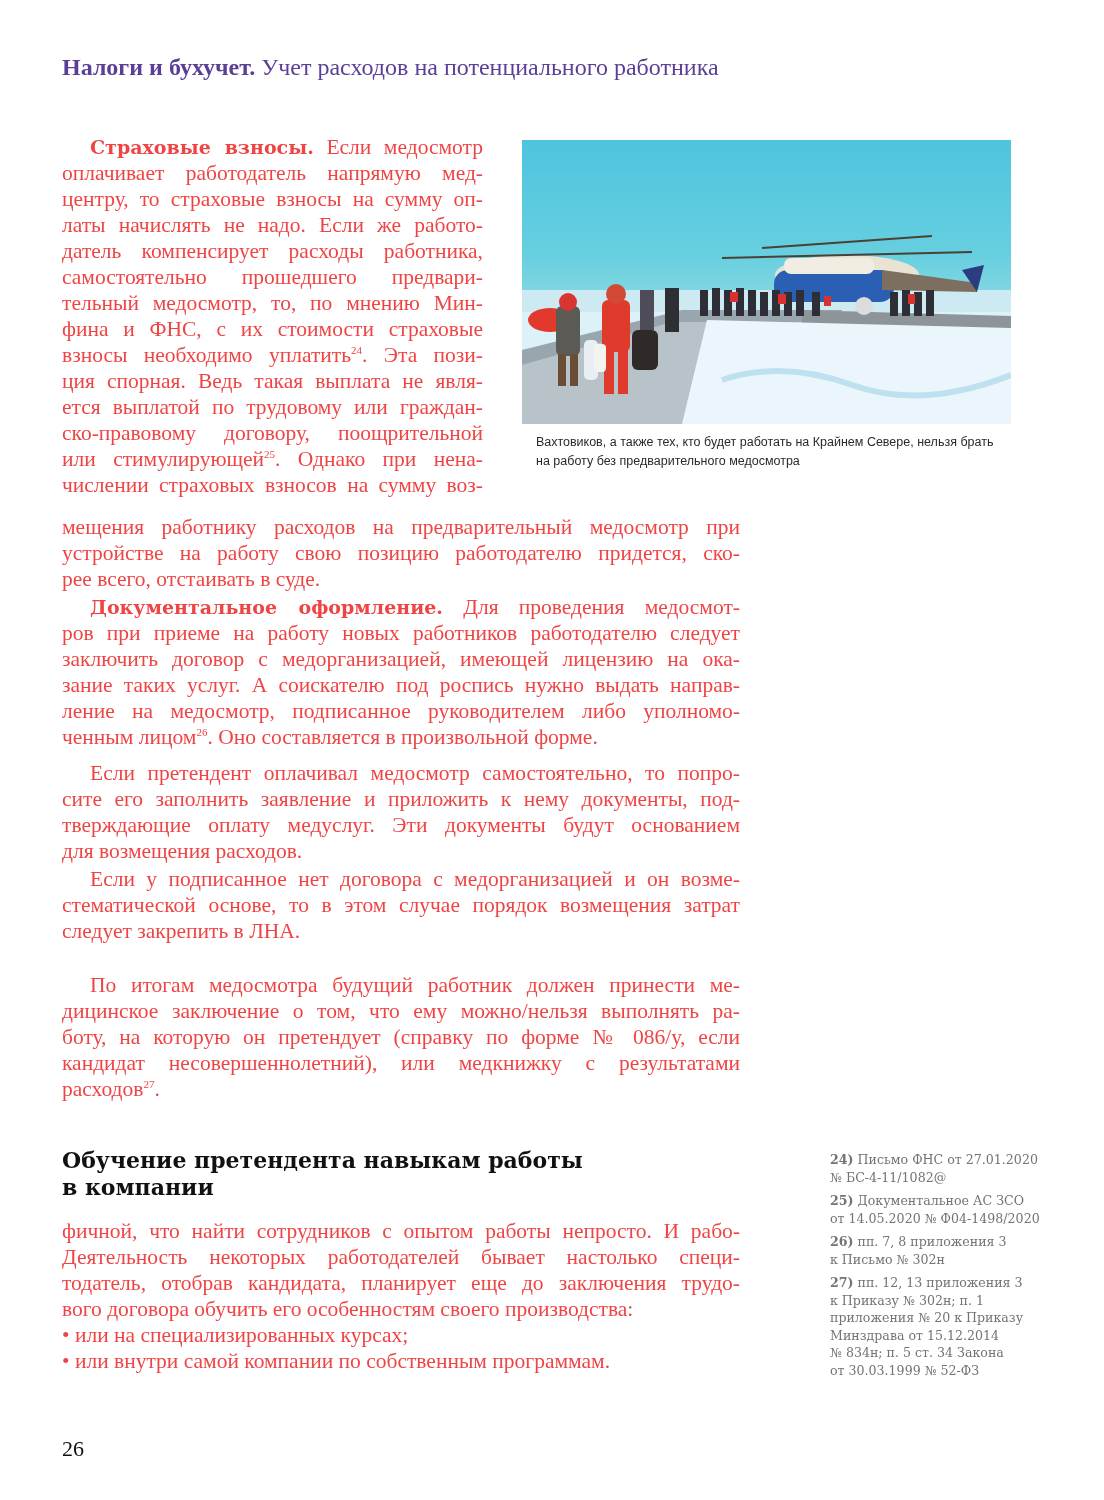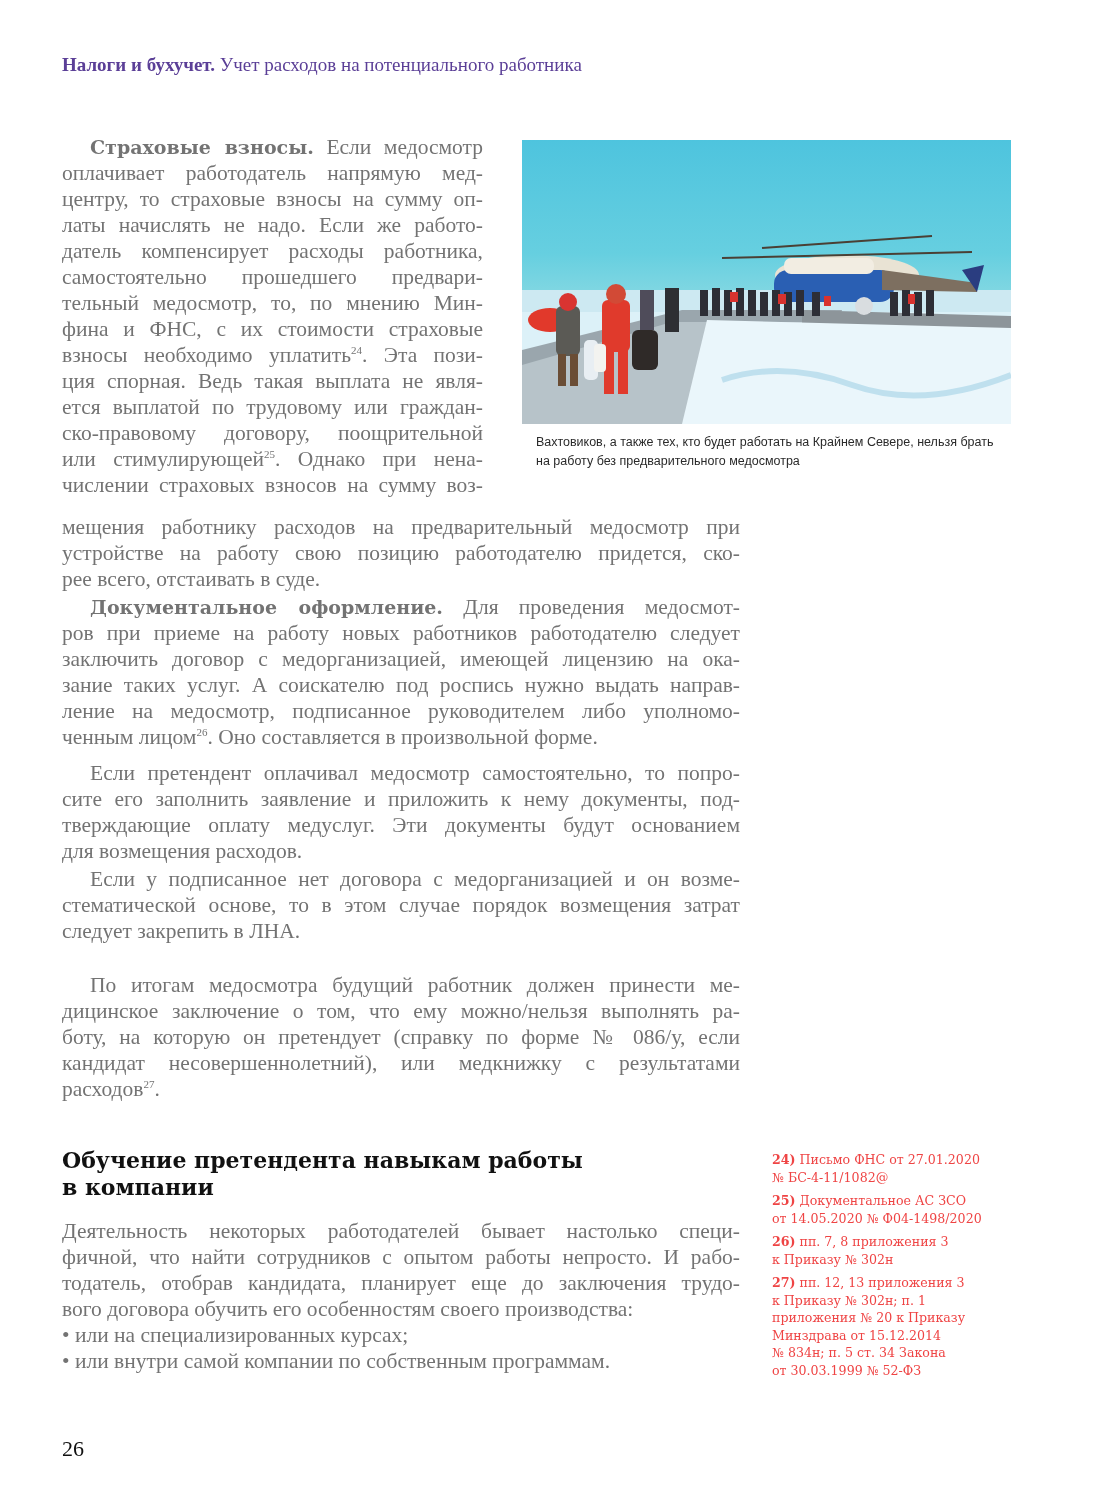--- a/index.html
+++ b/index.html
@@ -1,41 +1,41 @@
 <!DOCTYPE html>
 <html><head>
 <meta charset="utf-8">
 <style>
   html, body { margin: 0; padding: 0; background: #ffffff; }
   body { width: 1104px; height: 1500px; position: relative; overflow: hidden;
          font-family: "DejaVu Serif", "Liberation Serif", serif; color: #1a1a1a; }
 
-  .running-head { position: absolute; left: 62px; top: 54px; font-size: 19px; color: #5b3f97;
+  .running-head { position: absolute; left: 62px; top: 54px; font-size: 24px; color: #5b3f97;
                   font-family: "Liberation Serif", serif; white-space: nowrap; }
   .running-head b { font-weight: bold; }
 
-  .body-text { font-family: "Liberation Serif", serif; font-size: 21.5px; line-height: 26px; color: #737373; }
+  .body-text { font-family: "Liberation Serif", serif; font-size: 21.5px; line-height: 26px; color: #ef4444; }
   .p { position: absolute; left: 62px; margin: 0; }
   .line { display: block; white-space: nowrap; text-align: justify; text-align-last: justify; }
   .line.last { text-align-last: left; }
   .indent { padding-left: 28px; }
   .lead { font-weight: bold; font-family: "DejaVu Serif", serif; font-size: 19px; }
   sup { font-size: 11px; line-height: 0; vertical-align: super; }
 
   .figure { position: absolute; left: 522px; top: 140px; width: 489px; height: 238px; background: #f0abfc; }
   .photo { position: absolute; left: 0; top: 0; width: 489px; height: 284px; overflow: hidden;
            background: linear-gradient(180deg, #4ec4de 0%, #66cfe0 40%, #9fe0e4 70%, #d8f0f4 73%, #c6e8f2 78%, #e6f6fb 100%); }
   .caption { position: absolute; left: 14px; top: 293px; width: 470px; font-family: "Liberation Sans", sans-serif;
              font-size: 12.5px; line-height: 19px; color: #2a2a2a; }
 
   .section-title { position: absolute; left: 62px; top: 1147px; font-family: "DejaVu Serif", serif; font-weight: bold;
                    font-size: 22px; line-height: 27px; color: #111; }
 
-  .notes { position: absolute; left: 772px; top: 1151px; width: 230px; font-family: "DejaVu Serif", serif;
-           font-size: 12.6px; line-height: 17.5px; color: #ef4444; }
+  .notes { position: absolute; left: 830px; top: 1151px; width: 230px; font-family: "DejaVu Serif", serif;
+           font-size: 12.6px; line-height: 17.5px; color: #737373; }
   .note { margin-bottom: 6px; }
   .note b { font-weight: bold; }
 
   .page-number { position: absolute; left: 62px; top: 1436px; font-family: "Liberation Serif", serif; font-size: 22px; color: #111; }
 </style>
 </head>
 <body>
 
 <div class="running-head">
   <b>Налоги и бухучет.</b>
@@ -162,40 +162,40 @@
   <span class="line">кандидат несовершеннолетний), или медкнижку с результатами</span>
   <span class="line last"><span>расходов</span><sup>27</sup><span>.</span></span>
 </div>
 
 <div class="section-title">
   <div>Обучение претендента навыкам работы</div>
   <div>в компании</div>
 </div>
 
 <div class="p body-text" style="top:1218px; width:678px;">
+  <span class="line">фичной, что найти сотрудников с опытом работы непросто. И рабо-</span>
   <span class="line">Деятельность некоторых работодателей бывает настолько специ-</span>
-  <span class="line">фичной, что найти сотрудников с опытом работы непросто. И рабо-</span>
   <span class="line">тодатель, отобрав кандидата, планирует еще до заключения трудо-</span>
   <span class="line last">вого договора обучить его особенностям своего производства:</span>
   <span class="line last">• или на специализированных курсах;</span>
   <span class="line last">• или внутри самой компании по собственным программам.</span>
 </div>
 
 <div class="notes">
   <div class="note">
     <b>24)</b> <span>Письмо ФНС от 27.01.2020</span><br>
     <span>№ БС-4-11/1082@</span>
   </div>
   <div class="note">
     <b>25)</b> <span>Документальное АС ЗСО</span><br>
     <span>от 14.05.2020 № Ф04-1498/2020</span>
   </div>
   <div class="note">
     <b>26)</b> <span>пп. 7, 8 приложения 3</span><br>
-    <span>к Приказу № 302н</span>
+    <span>к Письмо № 302н</span>
   </div>
   <div class="note">
     <b>27)</b> <span>пп. 12, 13 приложения 3</span><br>
     <span>к Приказу № 302н; п. 1</span><br>
     <span>приложения № 20 к Приказу</span><br>
     <span>Минздрава от 15.12.2014</span><br>
     <span>№ 834н; п. 5 ст. 34 Закона</span><br>
     <span>от 30.03.1999 № 52-ФЗ</span>
   </div>
 </div>

